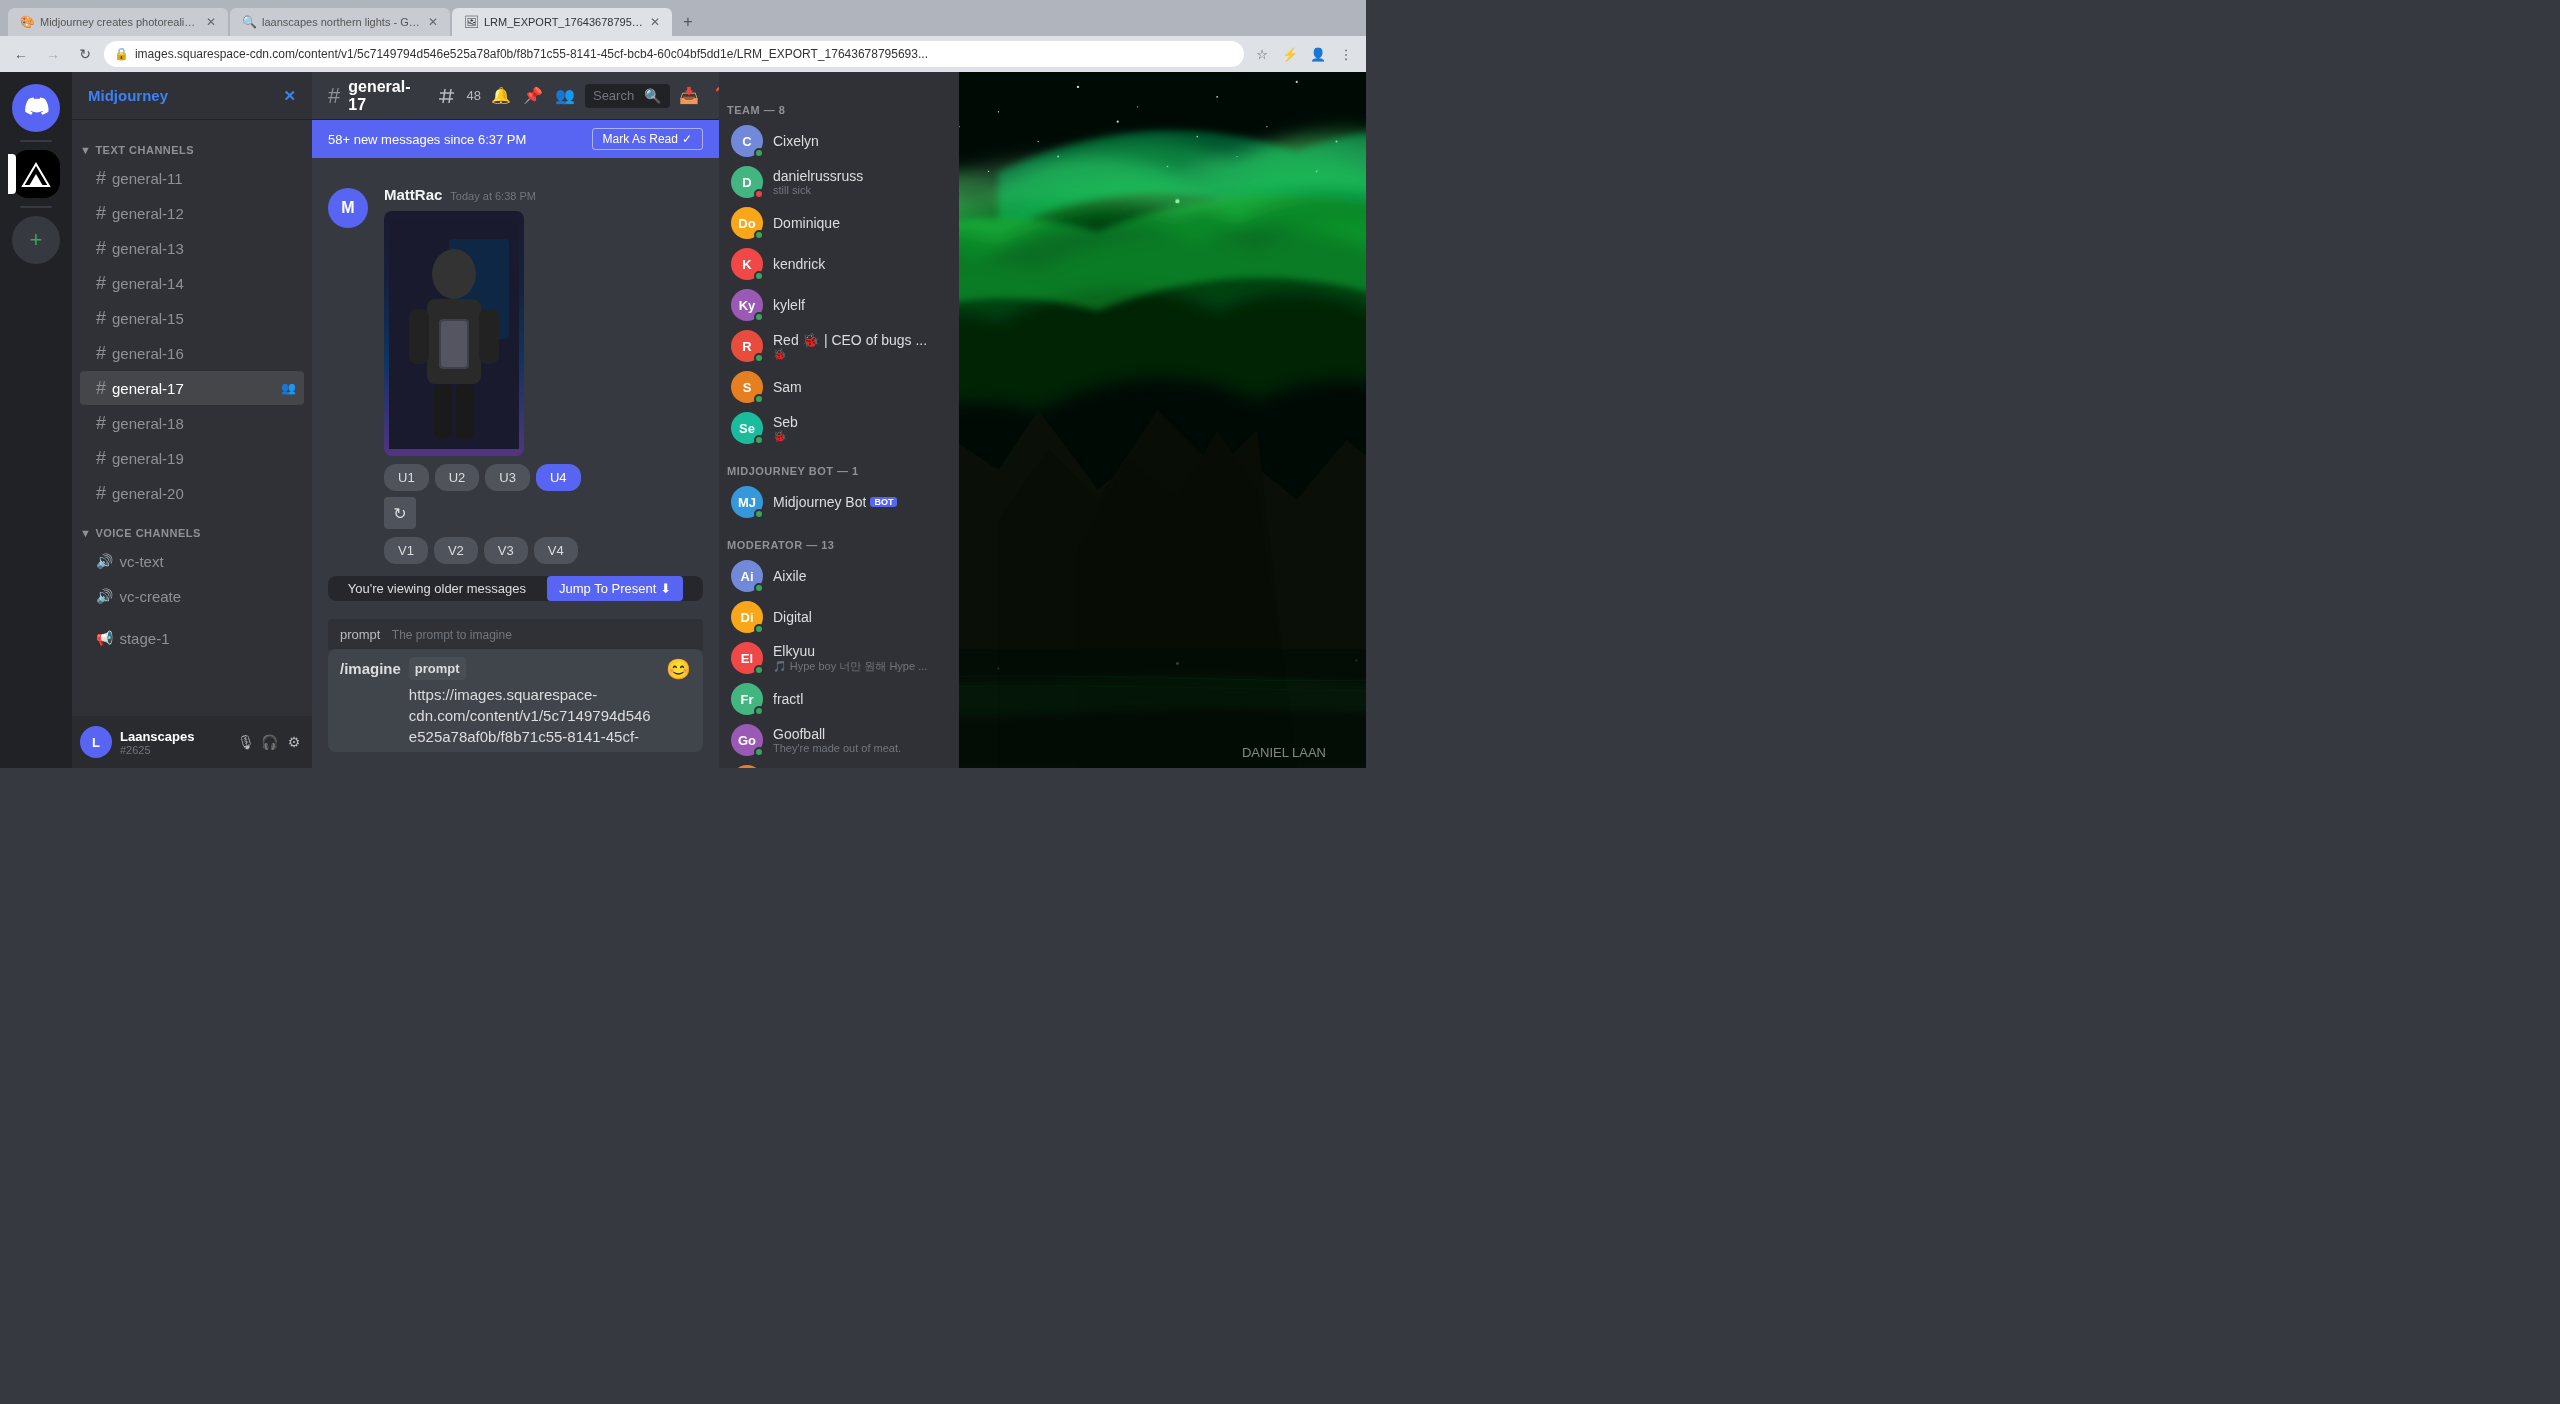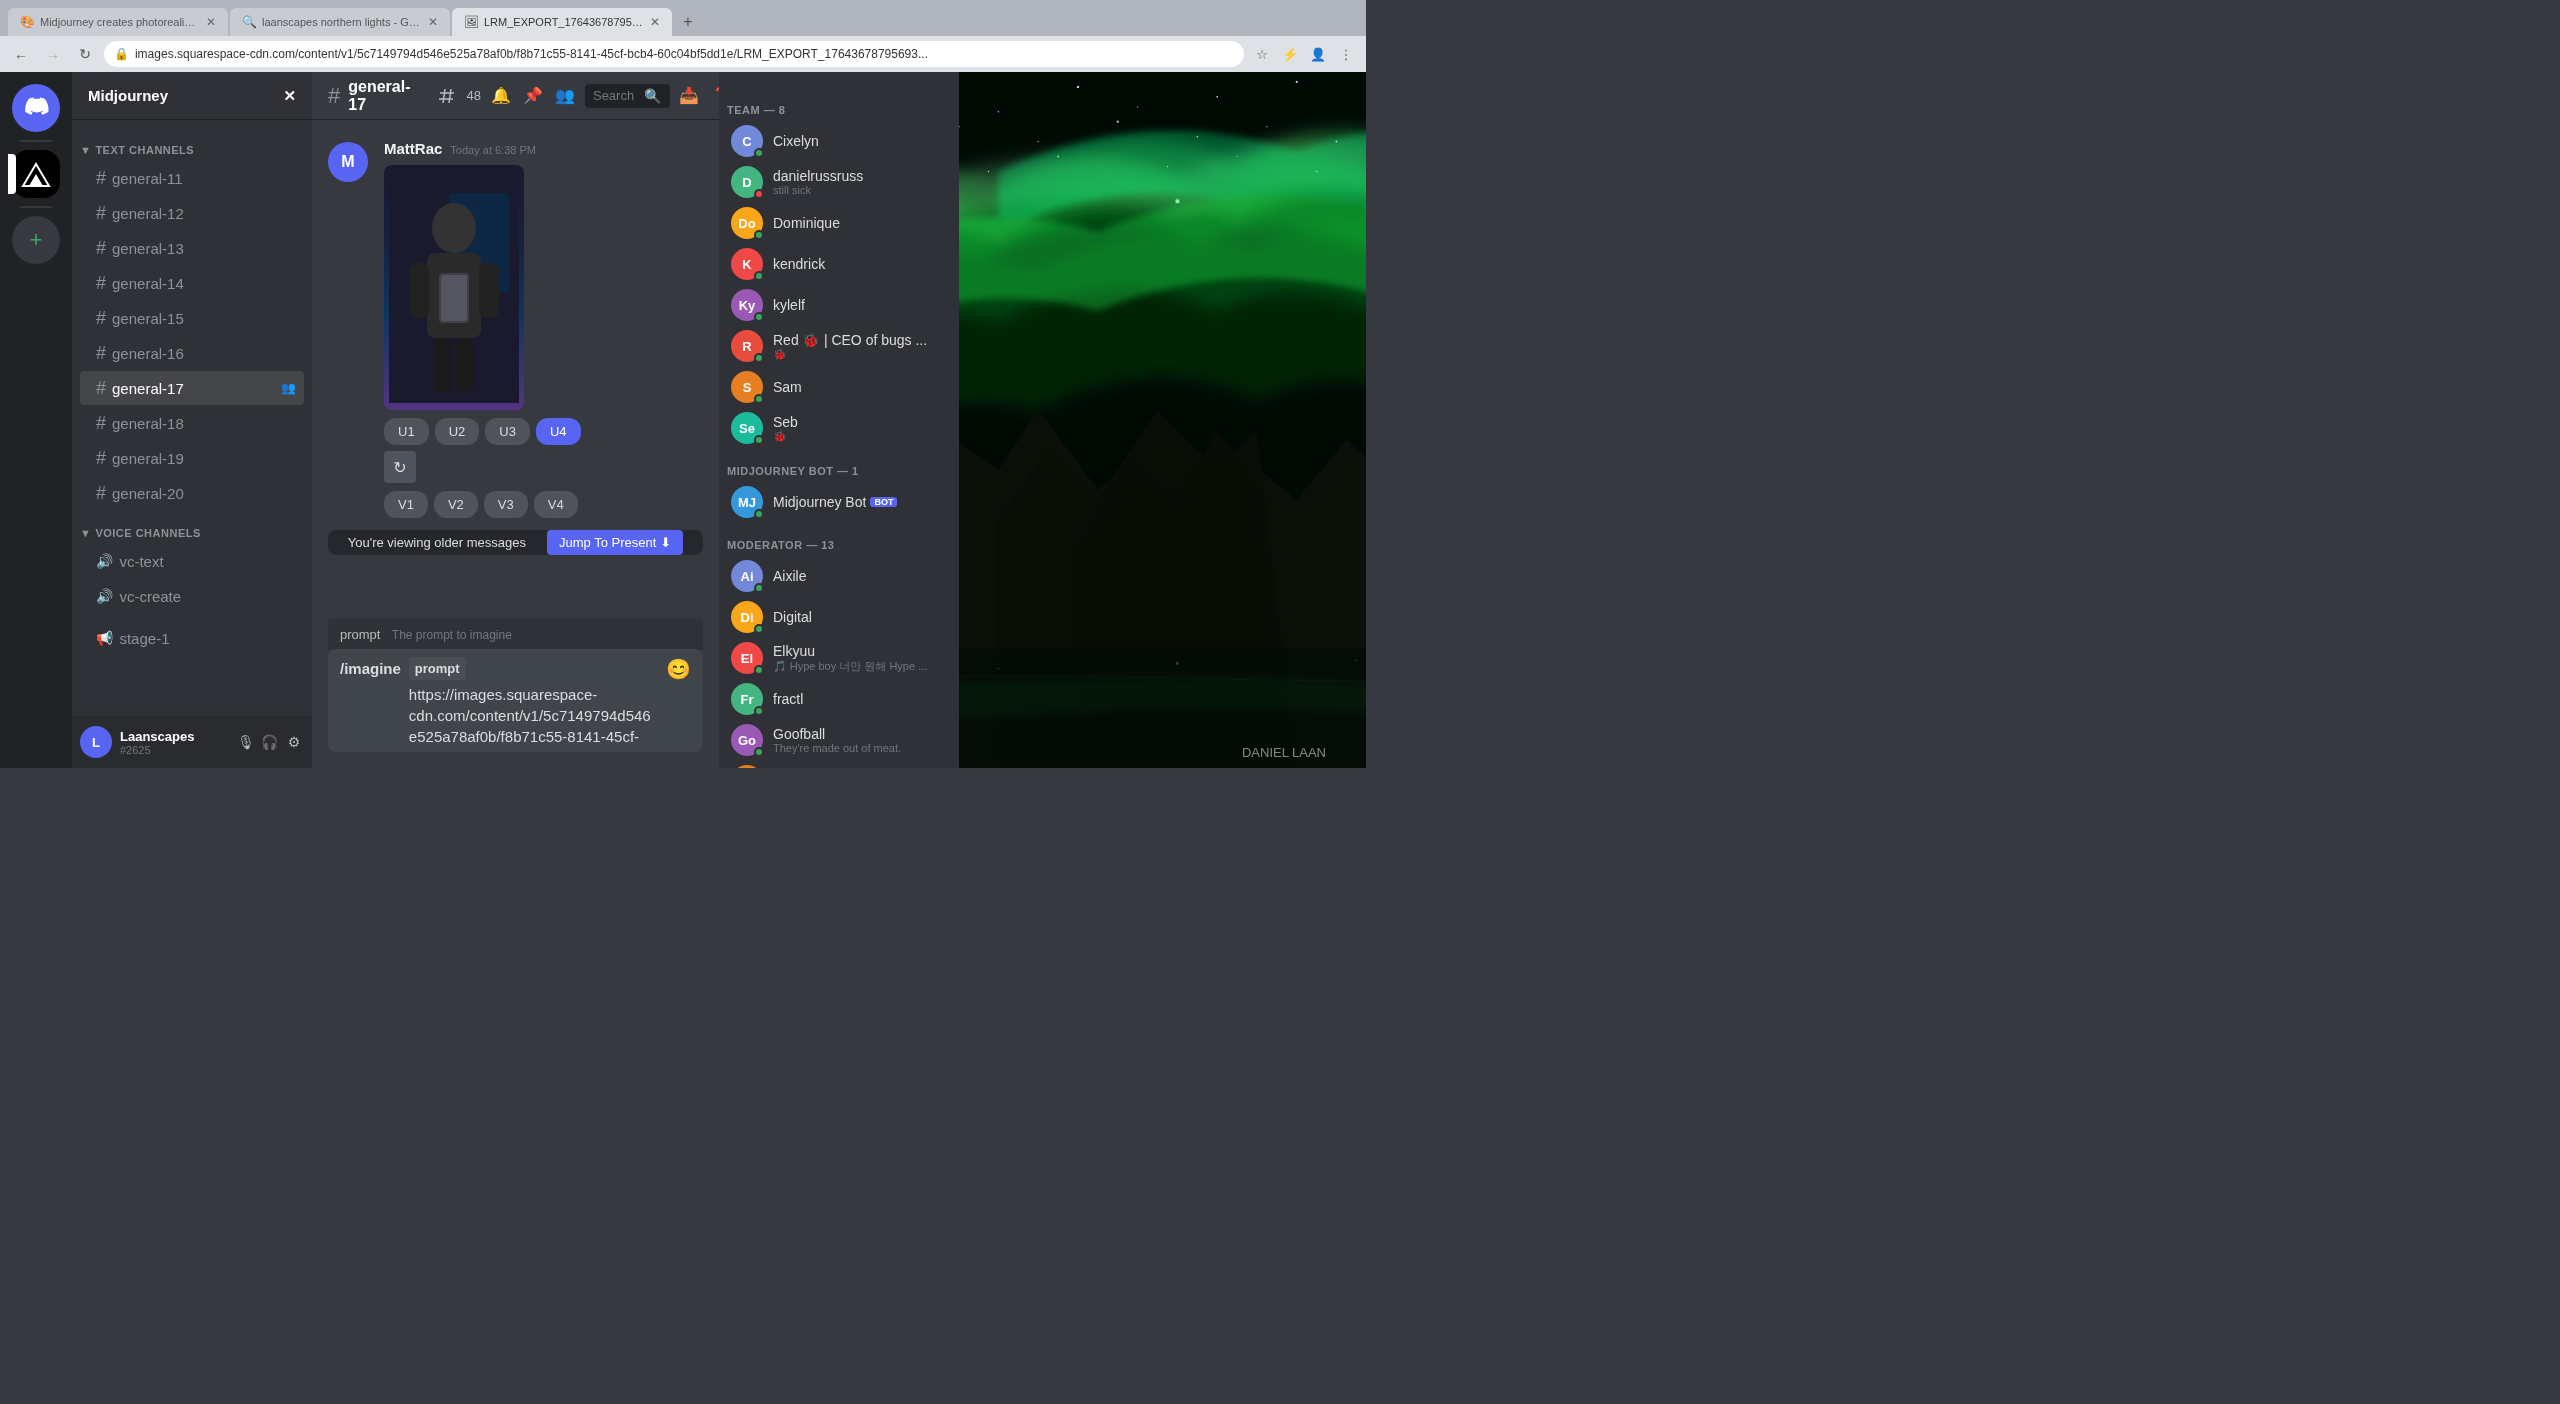--- a/index.html
+++ b/index.html
@@ -220,21 +220,21 @@
     }
     .server-header {
       height: 48px;
       padding: 0 16px;
       display: flex;
       align-items: center;
       justify-content: space-between;
       border-bottom: 1px solid #202225;
       cursor: pointer;
       font-weight: 600;
-      color: #ffffff;
+      color: #3b82f6;
       font-size: 15px;
     }
     .channels-list {
       flex: 1;
       overflow-y: auto;
       padding: 8px 0;
     }
     .channels-list::-webkit-scrollbar { width: 4px; }
     .channels-list::-webkit-scrollbar-thumb { background: #202225; border-radius: 2px; }
     .channel-category {
@@ -806,20 +806,27 @@
         <div class="chat-header-icon">👥</div>
         <div class="search-box">
           <span class="search-placeholder">Search</span>
           <span style="color:#72767d;font-size:14px">🔍</span>
         </div>
         <div class="chat-header-icon">📥</div>
         <div class="chat-header-icon">❓</div>
       </div>
     </div>
 
+    <div class="new-messages-banner">
+      <span>58+ new messages since 6:37 PM</span>
+      <button class="mark-as-read-btn">
+        <span>Mark As Read</span>
+        <span>✓</span>
+      </button>
+    </div>
 
     <div class="messages-container">
 
       <div class="message-group">
         <div class="message-avatar" style="background:#5865f2">M</div>
         <div class="message-content">
           <div class="message-header">
             <span class="message-author">MattRac</span>
             <span class="message-timestamp">Today at 6:38 PM</span>
           </div>

